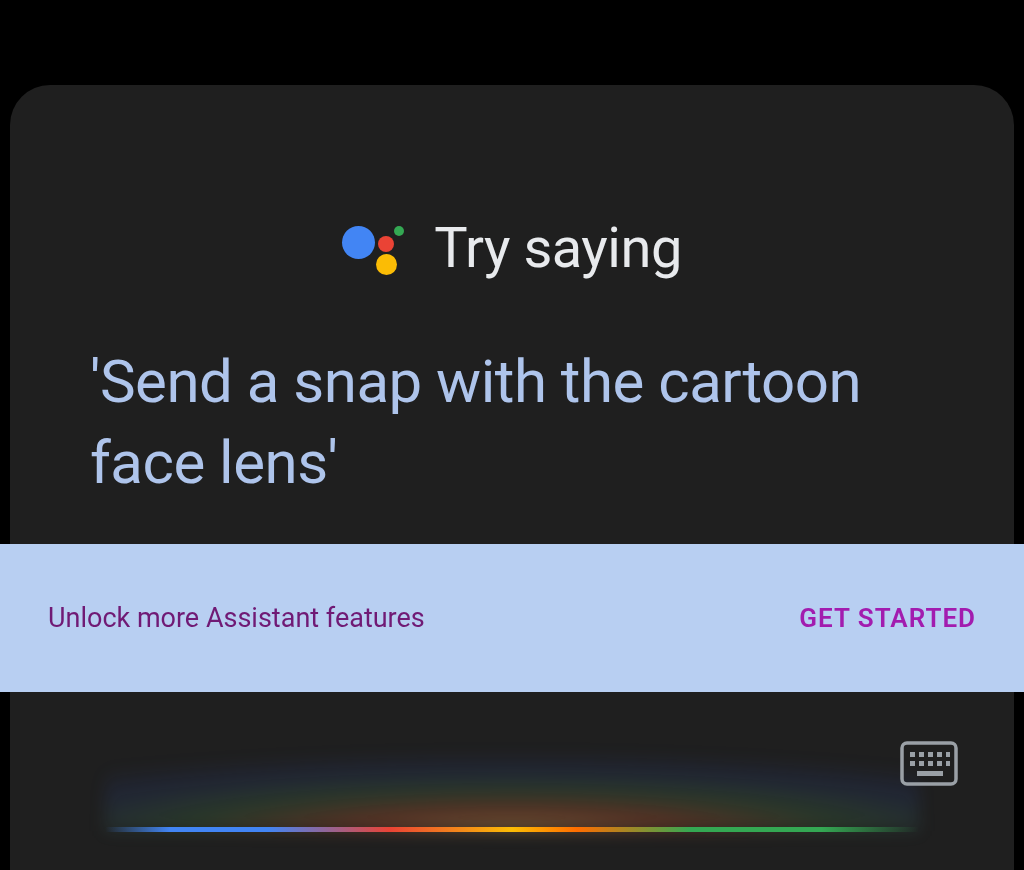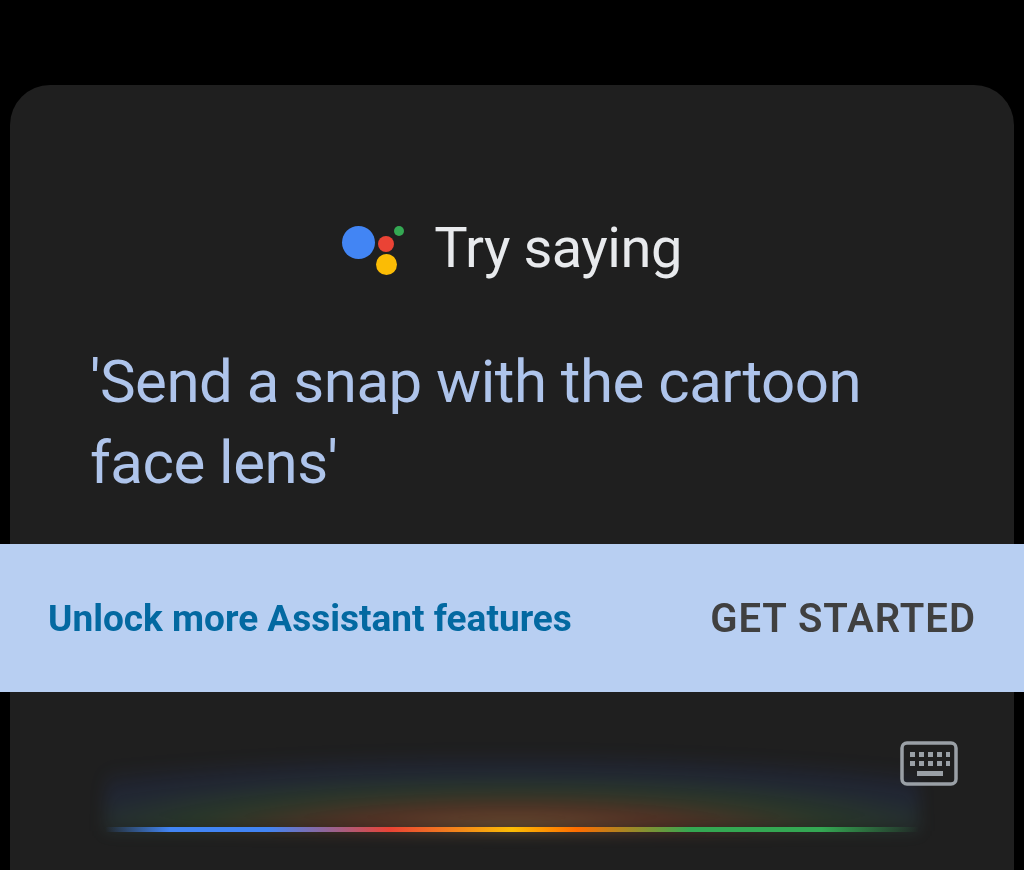--- a/index.html
+++ b/index.html
@@ -106,29 +106,29 @@
       right: 0;
       height: 148px;
       background: #b8cff2;
       display: flex;
       align-items: center;
       justify-content: space-between;
       padding: 0 48px;
     }
     
     .banner-text {
-      font-size: 37px;
-      font-weight: 700;
-      color: #0369a1;
+      font-size: 27px;
+      font-weight: 400;
+      color: #701a75;
     }
     
     .banner-button {
-      font-size: 40px;
+      font-size: 26px;
       font-weight: 600;
-      color: #404040;
+      color: #a21caf;
       letter-spacing: 1px;
       cursor: pointer;
       background: none;
       border: none;
       font-family: inherit;
     }
     
     .bottom-area {
       position: absolute;
       bottom: 0;

